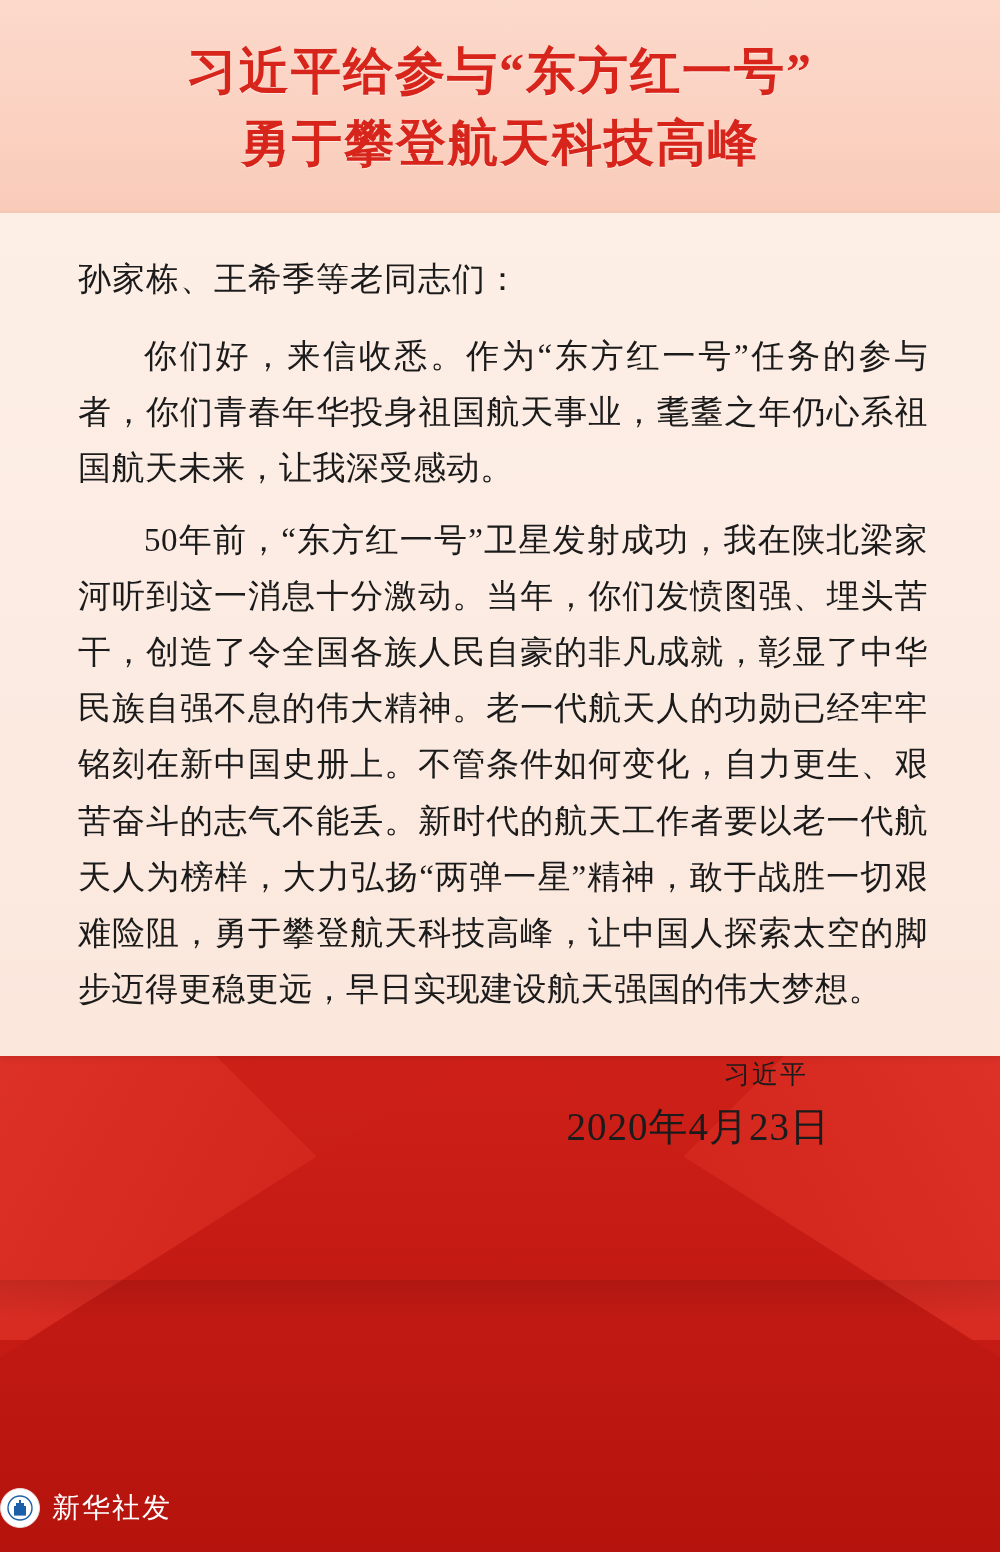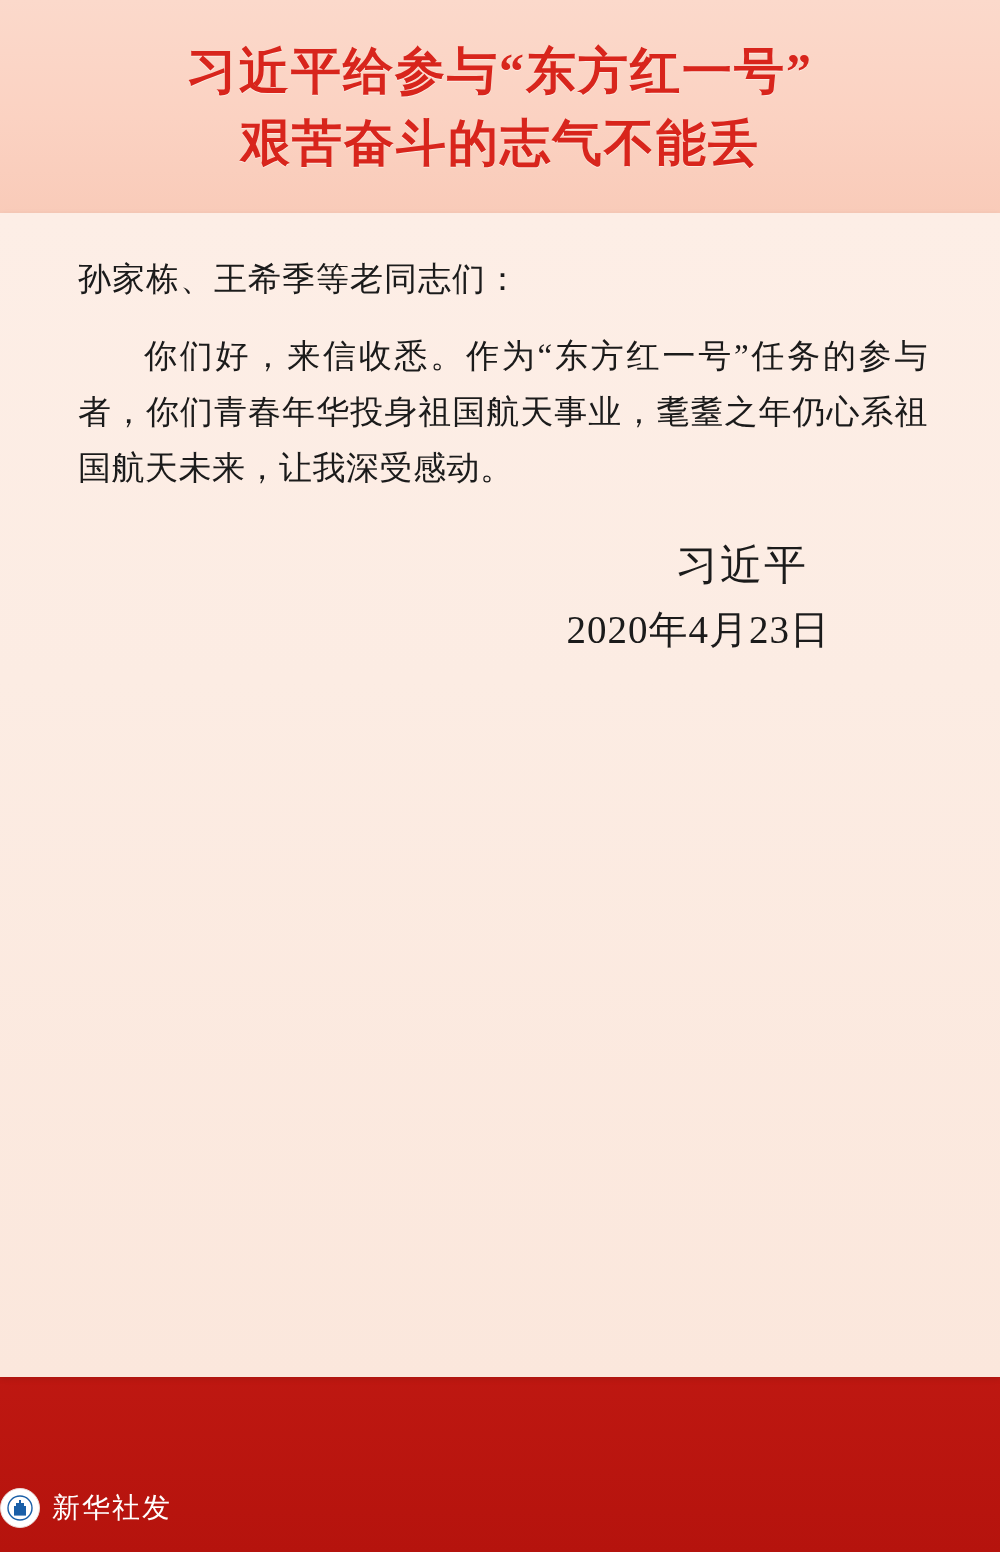--- a/index.html
+++ b/index.html
@@ -95,21 +95,21 @@
     z-index: 4;
     pointer-events: none;
   }
 
   
   .letter {
     position: absolute;
     left: 0;
     top: 213px;
     width: 1000px;
-    height: 1164px;
+    height: 843px;
     background: linear-gradient(180deg, #fdeee6 0%, #fcece3 40%, #fbe7dc 100%);
     z-index: 6;
     box-shadow: 0 2px 6px rgba(0,0,0,0.10);
   }
   .letter-inner {
     position: absolute;
     left: 78px;
     top: 40px;
     width: 850px;
   }
@@ -130,21 +130,21 @@
     margin: 0 0 16px 0;
     text-align: justify;
     font-family: "Liberation Serif", "DejaVu Serif", serif;
   }
   .signoff-wrap {
     margin-top: 38px;
     text-align: right;
     padding-right: 120px;
   }
   .sign-name {
-    font-size: 42px;
+    font-size: 26px;
     color: #1b1b1b;
     letter-spacing: 2px;
     line-height: 1.5;
   }
   .sign-date {
     font-size: 39px;
     color: #1b1b1b;
     letter-spacing: 1px;
     line-height: 1.5;
     margin-top: 4px;
@@ -187,28 +187,29 @@
 
   <div class="env-base"></div>
   <div class="env-left"></div>
   <div class="env-right"></div>
   <div class="env-shadow"></div>
   <div class="env-front"></div>
 
   <div class="header">
     <div class="header-title">
       <span class="line">习近平给参与“东方红一号”</span>
-      <span class="line">艰苦奋斗的志气不能丢</span>
+      <span class="line">勇于攀登航天科技高峰</span>
     </div>
   </div>
 
   <div class="letter">
     <div class="letter-inner">
       <div class="salutation">孙家栋、王希季等老同志们：</div>
       <p class="para">你们好，来信收悉。作为“东方红一号”任务的参与者，你们青春年华投身祖国航天事业，耄耋之年仍心系祖国航天未来，让我深受感动。</p>
+      <p class="para">50年前，“东方红一号”卫星发射成功，我在陕北梁家河听到这一消息十分激动。当年，你们发愤图强、埋头苦干，创造了令全国各族人民自豪的非凡成就，彰显了中华民族自强不息的伟大精神。老一代航天人的功勋已经牢牢铭刻在新中国史册上。不管条件如何变化，自力更生、艰苦奋斗的志气不能丢。新时代的航天工作者要以老一代航天人为榜样，大力弘扬“两弹一星”精神，敢于战胜一切艰难险阻，勇于攀登航天科技高峰，让中国人探索太空的脚步迈得更稳更远，早日实现建设航天强国的伟大梦想。</p>
       <div class="signoff-wrap">
         <div class="sign-name">习近平</div>
         <div class="sign-date">2020年4月23日</div>
       </div>
     </div>
   </div>
 
   <div class="footer">
     <span class="footer-logo">
       <svg width="26" height="26" viewBox="0 0 26 26" aria-hidden="true">

